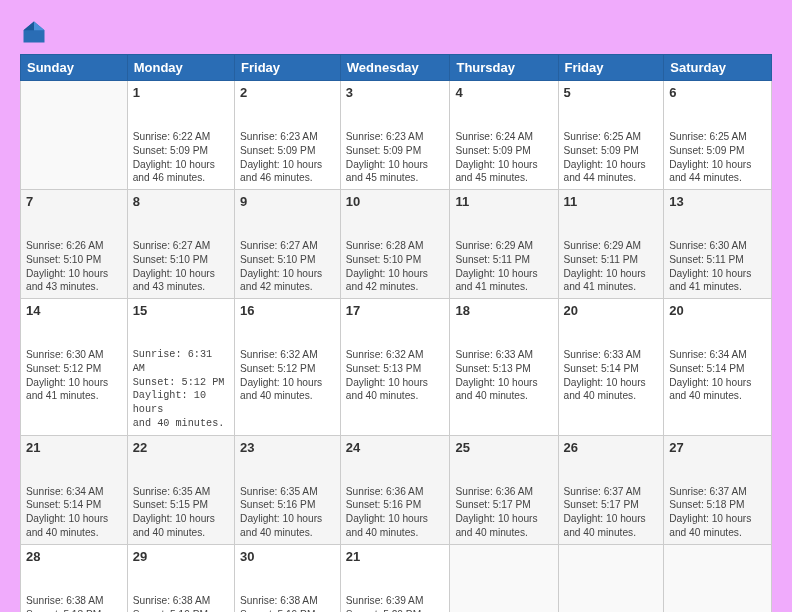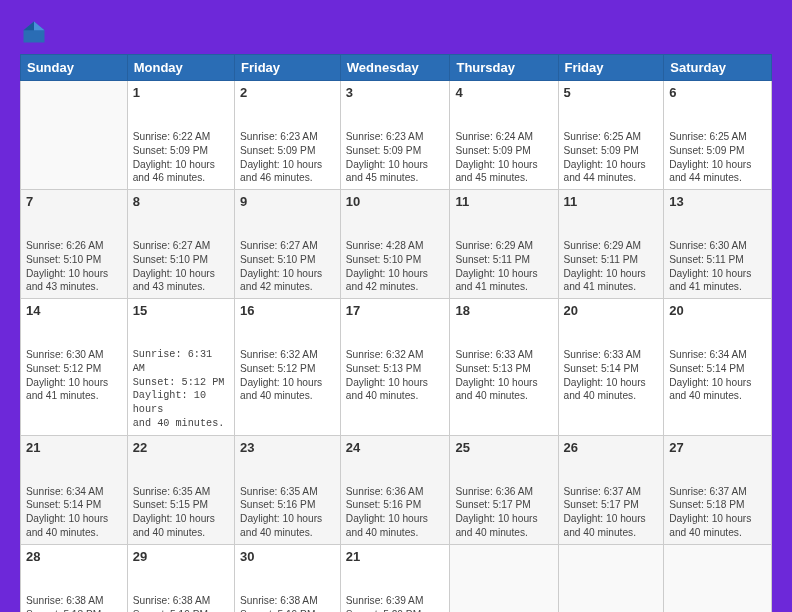--- a/index.html
+++ b/index.html
@@ -7,21 +7,21 @@
       font-family: Arial, sans-serif;
       background: #fff;
       width: 792px;
       height: 612px;
       overflow: hidden;
     }
     .page {
       width: 792px;
       height: 612px;
       padding: 18px 20px 10px 20px;
-      background: #6d28d9;
+      background: #f0abfc;
     }
     .header {
       display: flex;
       justify-content: space-between;
       align-items: flex-start;
       margin-bottom: 8px;
     }
     .logo {
       display: flex;
       align-items: center;
@@ -201,21 +201,21 @@
           </td>
           <td>
             <span class="day-number">9</span>
             <div class="day-info" style="white-space: pre-line;">Sunrise: 6:27 AM
 Sunset: 5:10 PM
 Daylight: 10 hours
 and 42 minutes.</div>
           </td>
           <td>
             <span class="day-number">10</span>
-            <div class="day-info" style="white-space: pre-line;">Sunrise: 4:28 AM
+            <div class="day-info" style="white-space: pre-line;">Sunrise: 6:28 AM
 Sunset: 5:10 PM
 Daylight: 10 hours
 and 42 minutes.</div>
           </td>
           <td>
             <span class="day-number">11</span>
             <div class="day-info" style="white-space: pre-line;">Sunrise: 6:29 AM
 Sunset: 5:11 PM
 Daylight: 10 hours
 and 41 minutes.</div>

